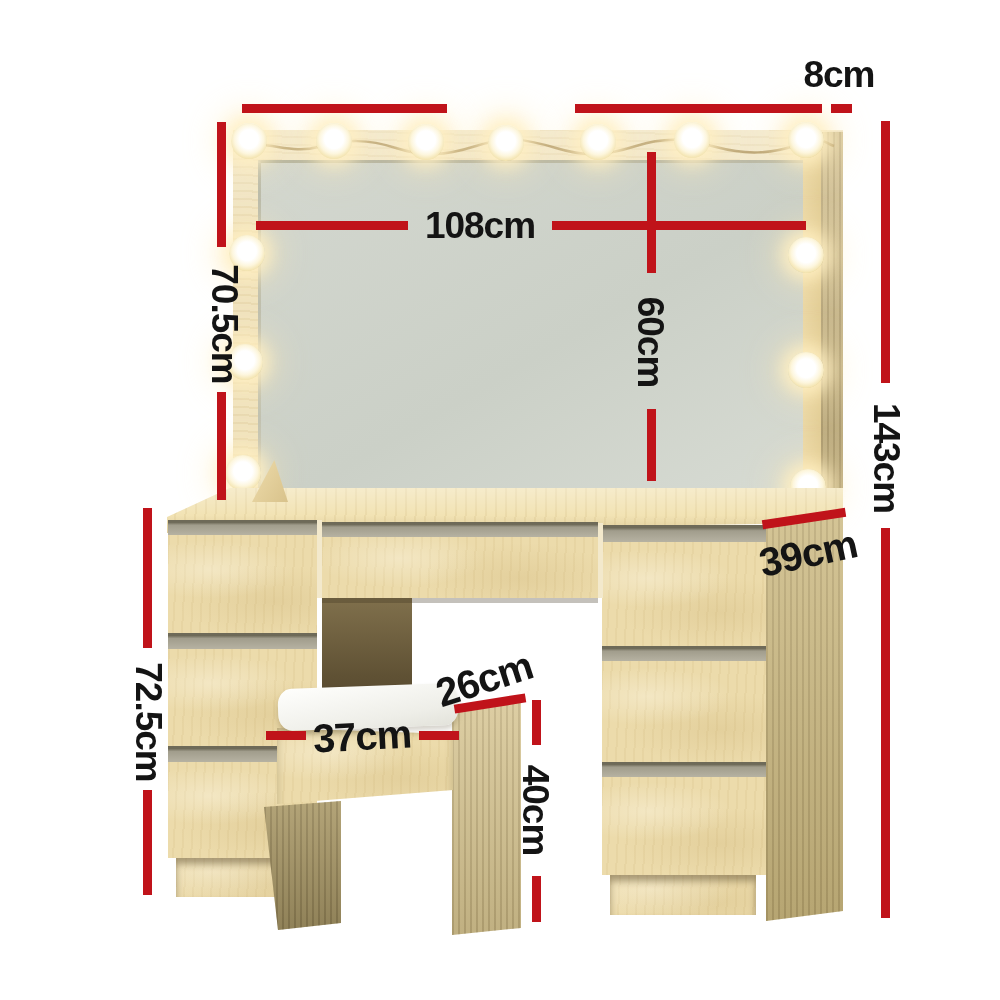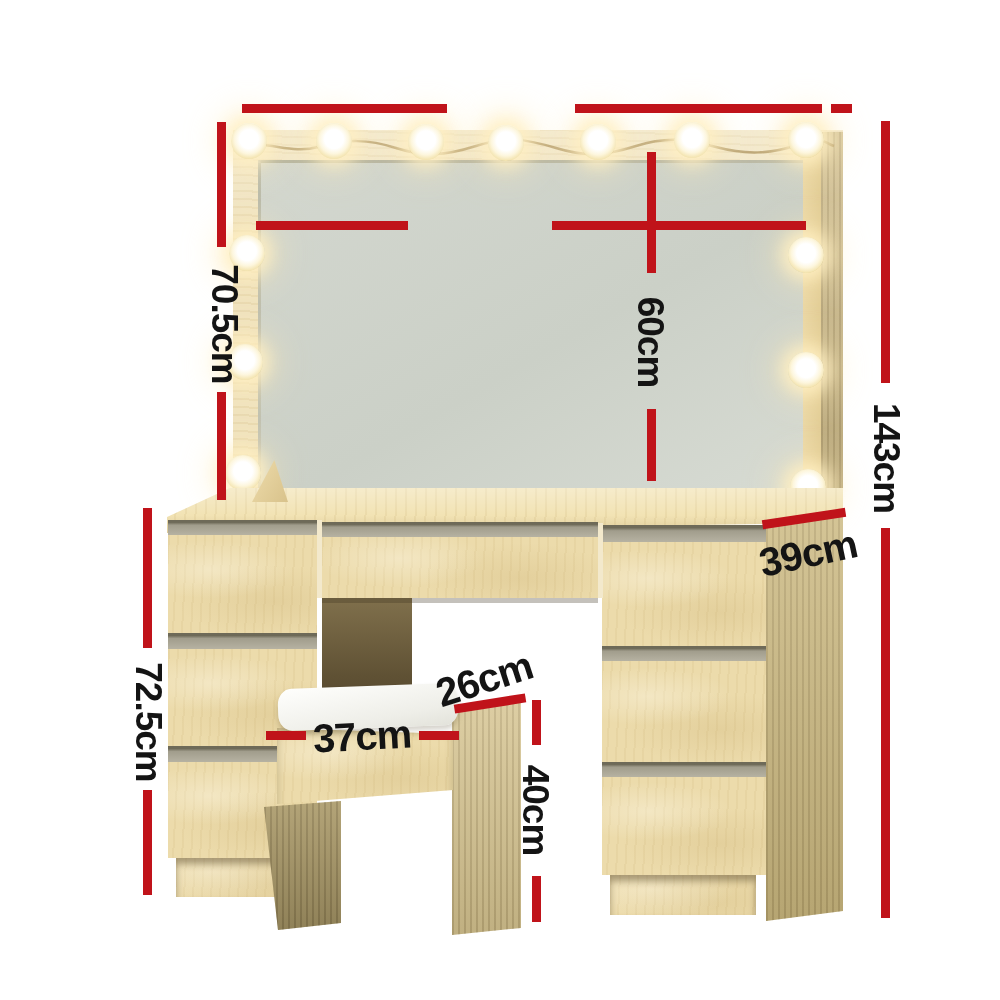--- a/index.html
+++ b/index.html
@@ -160,20 +160,22 @@
   <div class="dim-line vert" style="left:143px;top:790px;height:105px;"></div>
 
   <div class="dim-line" style="left:454px;top:699px;width:72px;transform:rotate(-9deg);"></div>
 
   <div class="dim-line" style="left:266px;top:731px;width:40px;"></div>
   <div class="dim-line" style="left:419px;top:731px;width:40px;"></div>
 
   <div class="dim-line vert" style="left:532px;top:700px;height:45px;"></div>
   <div class="dim-line vert" style="left:532px;top:876px;height:46px;"></div>
 
+  <div class="dim-label" style="left:759px;top:55px;">8cm</div>
+  <div class="dim-label" style="left:400px;top:206px;">108cm</div>
   <div class="dim-label" style="left:144px;top:304px;transform:rotate(90deg);">70.5cm</div>
   <div class="dim-label" style="left:570px;top:322px;transform:rotate(90deg);">60cm</div>
   <div class="dim-label" style="left:806px;top:438px;transform:rotate(90deg);">143cm</div>
   <div class="dim-label" style="left:728px;top:533px;transform:rotate(-12deg);font-size:40px;">39cm</div>
   <div class="dim-label" style="left:68px;top:702px;transform:rotate(90deg);">72.5cm</div>
   <div class="dim-label" style="left:404px;top:659px;transform:rotate(-18deg);font-size:40px;">26cm</div>
   <div class="dim-label" style="left:282px;top:716px;transform:rotate(-3deg);font-size:40px;">37cm</div>
   <div class="dim-label" style="left:455px;top:790px;transform:rotate(90deg);">40cm</div>
 
 </div>

